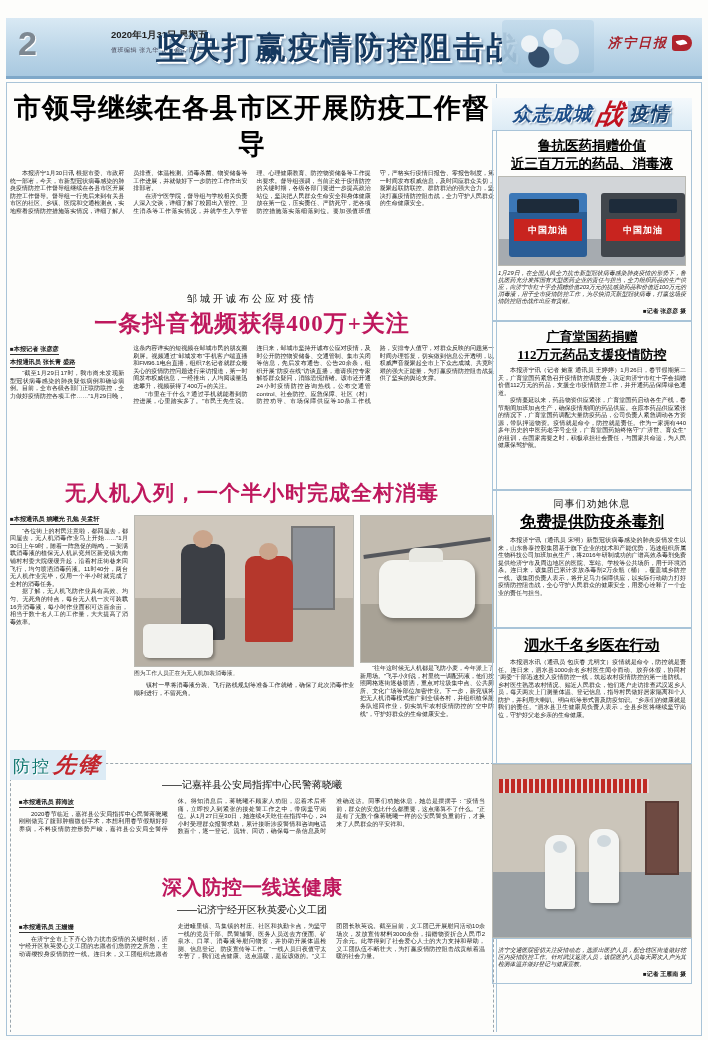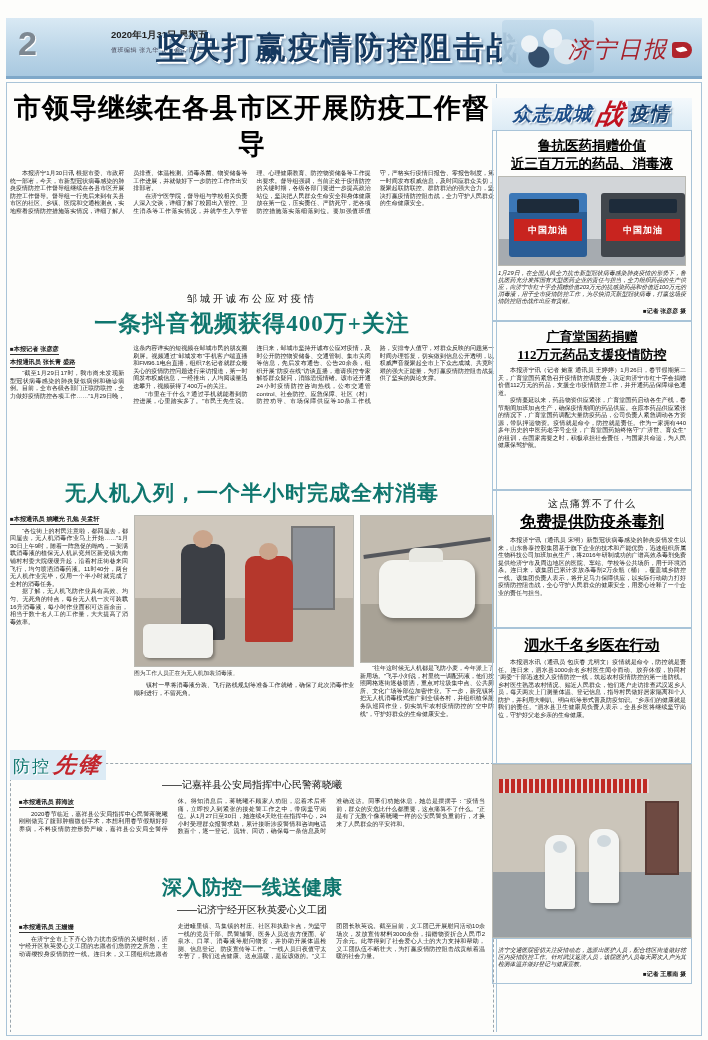--- a/index.html
+++ b/index.html
@@ -19,39 +19,39 @@
     text-shadow:1px 1px 0 #fff,2px 2px 0 #fff,3px 3px 3px rgba(40,70,110,.5);}
   .banner-photo{position:absolute;right:108px;top:2px;width:92px;height:53px;border-radius:4px;
     background:
       radial-gradient(circle at 30% 45%, #f3f6f8 0 8px, transparent 9px),
       radial-gradient(circle at 55% 35%, #eef3f7 0 9px, transparent 10px),
       radial-gradient(circle at 70% 60%, #dfe9f0 0 12px, transparent 13px),
       radial-gradient(circle at 40% 70%, #27415f 0 10px, transparent 11px),
       linear-gradient(180deg,#c4dbec,#9fc2da);
     opacity:.9;}
   .paper-logo{position:absolute;right:10px;top:16px;display:flex;align-items:center;gap:4px;}
-  .paper-name{font-family:"DejaVu Serif","Liberation Serif",serif;font-style:italic;font-weight:normal;
-    font-size:23px;color:#a6212a;letter-spacing:2px;}
+  .paper-name{font-family:"DejaVu Serif","Liberation Serif",serif;font-style:italic;font-weight:bold;
+    font-size:13px;color:#a6212a;letter-spacing:2px;}
   .logo-mark{width:20px;height:16px;background:#b0242c;border-radius:4px 10px 10px 4px;position:relative;}
   .logo-mark::after{content:"";position:absolute;left:4px;top:5px;width:11px;height:5px;background:#fff;
     border-radius:0 5px 0 5px;transform:rotate(-12deg);}
   
   .frame{position:absolute;left:6px;top:82px;width:694px;height:952px;border:1px solid #a9c4d8;}
   .vsep{position:absolute;left:496px;top:84px;width:1px;height:948px;background:#a9c4d8;}
   
   .left-main{position:absolute;left:10px;top:86px;width:484px;height:946px;overflow:hidden;}
   .lead-headline{font-size:27px;font-weight:900;letter-spacing:1px;text-align:center;color:#000;
     margin:4px 0 8px 0;}
   .bodytext{font-size:6px;line-height:7.6px;text-align:justify;color:#222;overflow:hidden;}
   .bodytext p{margin:0;text-indent:2em;}
   .cols4{column-count:4;column-gap:9px;}
   .cols3{column-count:3;column-gap:10px;}
   .lead-body{height:114px;}
   .kicker{font-size:10px;letter-spacing:3px;text-align:center;color:#111;margin-top:8px;}
-  .headline-serif{font-family:"Liberation Serif","DejaVu Serif",serif;font-weight:bold;text-align:center;color:#0f766e;}
+  .headline-serif{font-family:"Liberation Serif","DejaVu Serif",serif;font-weight:bold;text-align:center;color:#be185d;}
   .douyin-headline{font-size:23px;letter-spacing:1px;margin:2px 0 6px 0;}
   .douyin-body{height:122px;}
   .byline{display:block;font-size:6.2px;font-weight:bold;border-bottom:.5px solid #333;
     padding-bottom:1.5px;margin-bottom:2.5px;width:fit-content;}
   .drone-headline{font-size:21px;letter-spacing:1px;margin:12px 0 8px 0;}
   .drone-row{display:flex;gap:6px;height:238px;}
   .drone-col1{width:118px;flex:none;}
   .drone-col2{width:220px;flex:none;display:flex;flex-direction:column;}
   .drone-col3{width:134px;flex:none;display:flex;flex-direction:column;}
   .photo{position:relative;overflow:hidden;border:1px solid #b9b9b2;}
@@ -251,21 +251,21 @@
         <div>广育堂国药捐赠</div>
         <div>112万元药品支援疫情防控</div>
       </div>
       <div class="sb-body gyt-body">
           <p>本报济宁讯（记者 鲍童 通讯员 王婷婷）1月26日，春节假期第二天，广育堂国药紧急召开疫情防控调度会，决定向济宁市红十字会捐赠价值112万元的药品，支援全市疫情防控工作，并开通药品保障绿色通道。</p>
           <p>疫情蔓延以来，药品物资供应紧张，广育堂国药启动各生产线，春节期间加班加点生产，确保疫情期间的药品供应。在原本药品供应紧张的情况下，广育堂国药调配大量防疫药品，公司负责人紧急调动各方资源，带队押运物资。疫情就是命令，防控就是责任。作为一家拥有440多年历史的中医药老字号企业，广育堂国药始终恪守“广济世、育众生”的祖训，在国家需要之时，积极承担社会责任，与国家共命运，为人民健康保驾护航。</p>
         </div>
     </div>
 
     <div class="sb-box">
-      <div class="sb-kicker">这点痛算不了什么</div>
+      <div class="sb-kicker">同事们劝她休息</div>
       <div class="sb-headline lutai-headline">免费提供防疫杀毒剂</div>
       <div class="sb-body lutai-body">
           <p>本报济宁讯（通讯员 宋明）新型冠状病毒感染的肺炎疫情发生以来，山东鲁泰控股集团基于旗下企业的技术和产能优势，迅速组织所属生物科技公司加班加点生产，将2016年研制成功的广谱高效杀毒剂免费提供给济宁市及周边地区的医院、车站、学校等公共场所，用于环境消杀。连日来，该集团已累计发放杀毒剂2万余瓶（桶），覆盖城乡防控一线。该集团负责人表示，将开足马力保障供应，以实际行动助力打好疫情防控阻击战，全心守护人民群众的健康安全，用爱心诠释了一个企业的责任与担当。</p>
         </div>
     </div>
 
     <div class="sb-box">
       <div class="sb-headline sishui-headline">泗水千名乡医在行动</div>
       <div class="sb-body sishui-body">
           <p>本报泗水讯（通讯员 包庆春 尤明文）疫情就是命令，防控就是责任。连日来，泗水县1000余名乡村医生闻令而动、放弃休假，协同村“两委”干部迅速投入疫情防控一线，筑起农村疫情防控的第一道防线。乡村医生熟悉农村情况、贴近人民群众，他们逐户走访排查武汉返乡人员，每天两次上门测量体温、登记信息，指导村民做好居家隔离和个人防护，并利用大喇叭、明白纸等形式普及防疫知识。“乡亲们的健康就是我们的责任。”泗水县卫生健康局负责人表示，全县乡医将继续坚守岗位，守护好父老乡亲的生命健康。</p>

